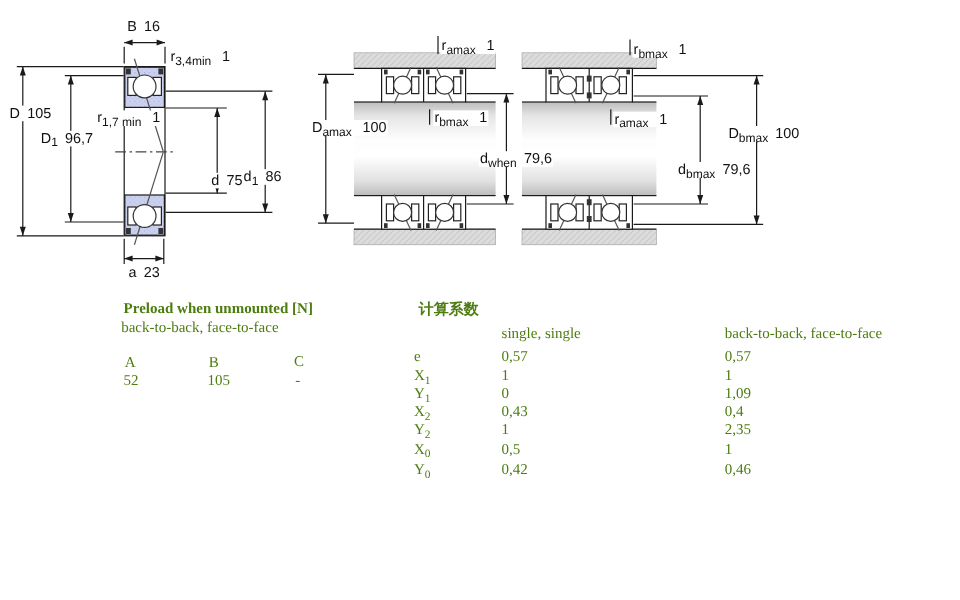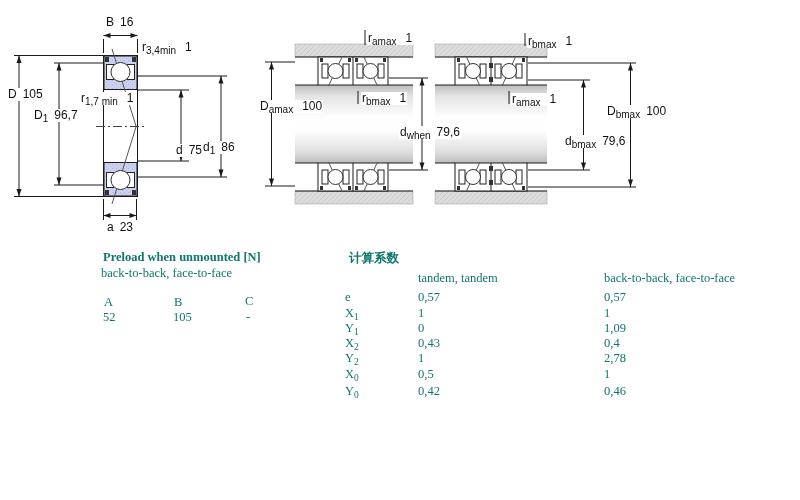--- a/index.html
+++ b/index.html
@@ -5,21 +5,21 @@
   html,body{margin:0;padding:0;background:#fff;}
   .page{position:relative;width:800px;height:500px;background:#fff;overflow:hidden;
         font-family:"Liberation Sans",sans-serif;color:#111;}
   svg.art{position:absolute;left:0;top:0;}
   .lbl{position:absolute;font:12px "Liberation Sans",sans-serif;line-height:13px;
        background:#fff;white-space:nowrap;padding:0 1px;color:#111;}
   .lbl sub{font-size:10px;line-height:0;vertical-align:-3px;}
   .lbl .val{margin-left:6px;}
   .lbl.gap9 .val{margin-left:9px;}
   .ser{position:absolute;font-family:"Liberation Serif",serif;font-size:12.5px;
-       line-height:14px;white-space:nowrap;color:#0f766e;}
+       line-height:14px;white-space:nowrap;color:#4d7c0f;}
   .ser sub{font-size:9.5px;line-height:0;vertical-align:-3px;}
   .bold{font-weight:bold;}
 </style>
 </head>
 <body>
 
 <div class="page">
 
   <svg class="art" width="800" height="245" viewBox="0 0 800 245">
     <defs>
@@ -258,42 +258,42 @@
     <span class="ser" style="left:104px;top:295px">A</span>
     <span class="ser" style="left:174px;top:295px">B</span>
     <span class="ser" style="left:245px;top:294px">C</span>
     <span class="ser" style="left:103px;top:310px">52</span>
     <span class="ser" style="left:173px;top:310px">105</span>
     <span class="ser" style="left:246px;top:310px">-</span>
   </div>
 
   <div>
     <span class="ser bold" style="left:349px;top:251px">计算系数</span>
-    <span class="ser" style="left:418px;top:271px">tandem, tandem</span>
+    <span class="ser" style="left:418px;top:271px">single, single</span>
     <span class="ser" style="left:604px;top:271px">back-to-back, face-to-face</span>
 
     <span class="ser" style="left:345px;top:290px"><span>e</span><sub></sub></span>
     <span class="ser" style="left:418px;top:290px">0,57</span>
     <span class="ser" style="left:604px;top:290px">0,57</span>
 
     <span class="ser" style="left:345px;top:306px"><span>X</span><sub>1</sub></span>
     <span class="ser" style="left:418px;top:306px">1</span>
     <span class="ser" style="left:604px;top:306px">1</span>
 
     <span class="ser" style="left:345px;top:321px"><span>Y</span><sub>1</sub></span>
     <span class="ser" style="left:418px;top:321px">0</span>
     <span class="ser" style="left:604px;top:321px">1,09</span>
 
     <span class="ser" style="left:345px;top:336px"><span>X</span><sub>2</sub></span>
     <span class="ser" style="left:418px;top:336px">0,43</span>
     <span class="ser" style="left:604px;top:336px">0,4</span>
 
     <span class="ser" style="left:345px;top:351px"><span>Y</span><sub>2</sub></span>
     <span class="ser" style="left:418px;top:351px">1</span>
-    <span class="ser" style="left:604px;top:351px">2,78</span>
+    <span class="ser" style="left:604px;top:351px">2,35</span>
 
     <span class="ser" style="left:345px;top:367px"><span>X</span><sub>0</sub></span>
     <span class="ser" style="left:418px;top:367px">0,5</span>
     <span class="ser" style="left:604px;top:367px">1</span>
 
     <span class="ser" style="left:345px;top:384px"><span>Y</span><sub>0</sub></span>
     <span class="ser" style="left:418px;top:384px">0,42</span>
     <span class="ser" style="left:604px;top:384px">0,46</span>
   </div>
 

